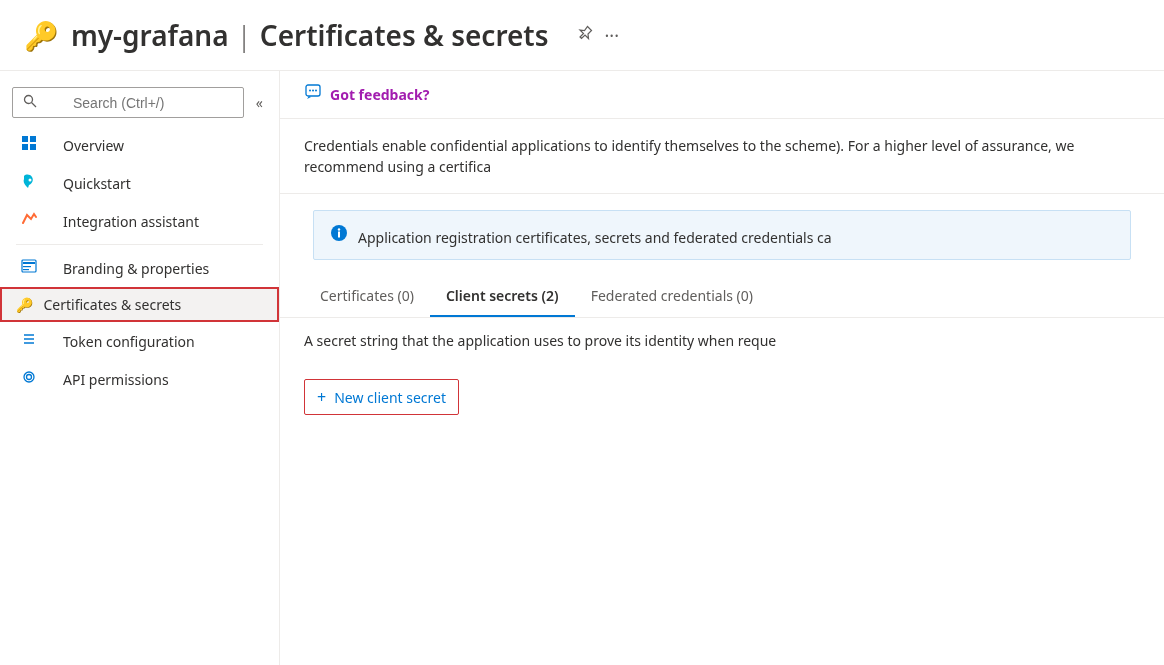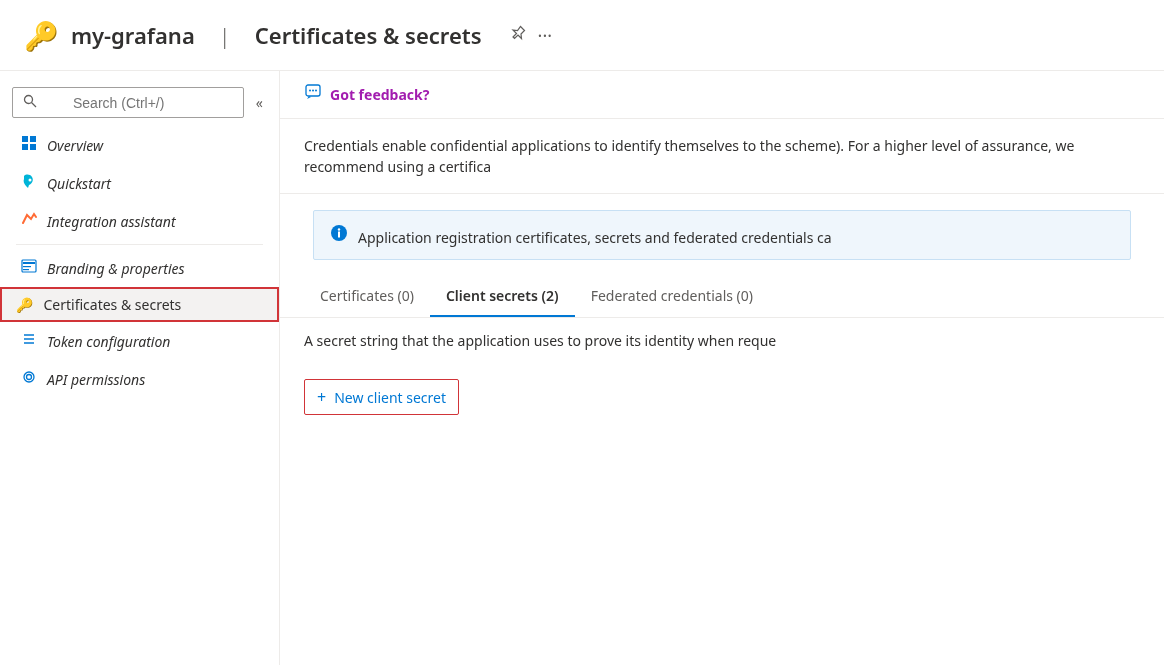--- a/index.html
+++ b/index.html
@@ -20,26 +20,26 @@
       align-items: center;
       padding: 16px 24px;
       border-bottom: 1px solid #edebe9;
       background: #fff;
       gap: 12px;
     }
     .header-icon {
       font-size: 28px;
     }
     .header-title {
-      font-size: 22px;
+      font-size: 28px;
       font-weight: 600;
       color: #323130;
       display: flex;
       align-items: center;
-      gap: 20px;
+      gap: 4px;
       justify-content: space-between;
     }
     .header-title .app-name {
       font-weight: 600;
     }
     .header-title .separator {
       font-weight: 300;
       color: #605e5c;
       margin: 0 4px;
     }
@@ -106,25 +106,24 @@
       color: #605e5c;
       font-size: 14px;
       padding: 4px;
     }
 
     .nav-item {
       display: flex;
       align-items: center;
       padding: 8px 16px;
       cursor: pointer;
-      gap: 8px;
+      gap: 24px;
       color: #323130;
       font-size: 14px;
       border-left: 3px solid transparent;
-      font-style: italic;
     }
     .nav-item .nav-icon {
       font-size: 16px;
       width: 20px;
       text-align: center;
       flex-shrink: 0;
     }
     .nav-item .nav-label {
       color: #323130;
     }

